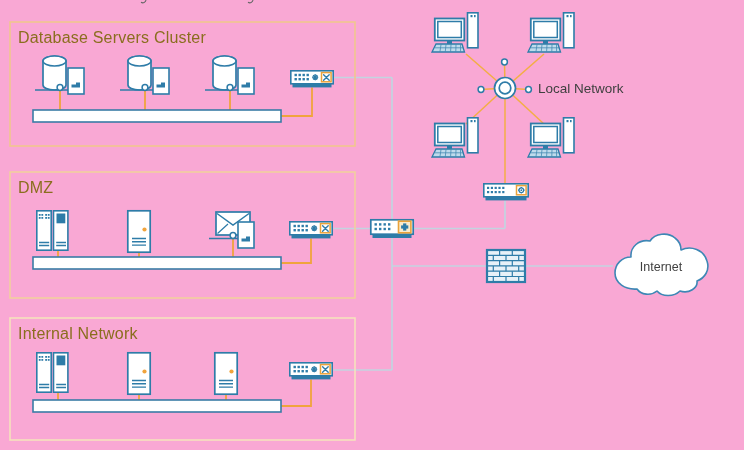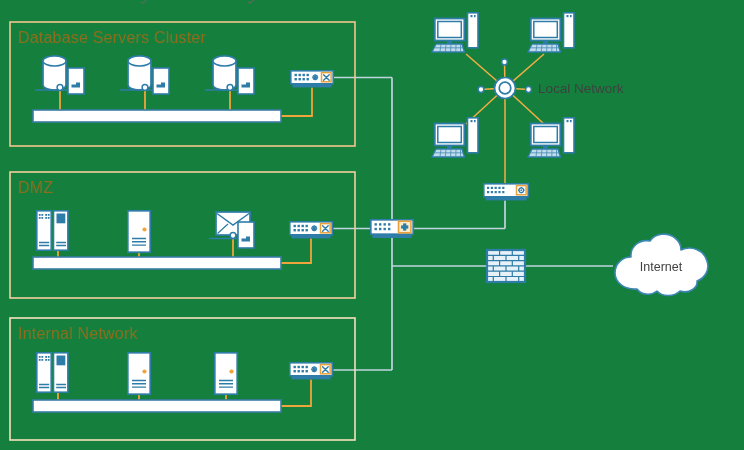--- a/index.html
+++ b/index.html
@@ -1,16 +1,16 @@
 <!DOCTYPE html>
 <html><head>
 <meta charset="utf-8">
 <style>
   html,body{margin:0;padding:0;background:#ffffff;}
-  .stage{position:relative;width:744px;height:450px;background:#15803d;overflow:hidden;text-decoration:underline;}
+  .stage{position:relative;width:744px;height:450px;background:#f9a8d4;overflow:hidden;text-decoration:underline;}
   svg{display:block;}
   text{font-family:"Liberation Sans", sans-serif;}
   .region-title{font-size:16px;fill:#8A6E1E;letter-spacing:.2px;}
   .node-label{font-size:13.5px;fill:#404040;}
   .cloud-label{font-size:12.5px;fill:#404040;}
 </style>
 </head>
 <body>
 
 <div class="stage">

